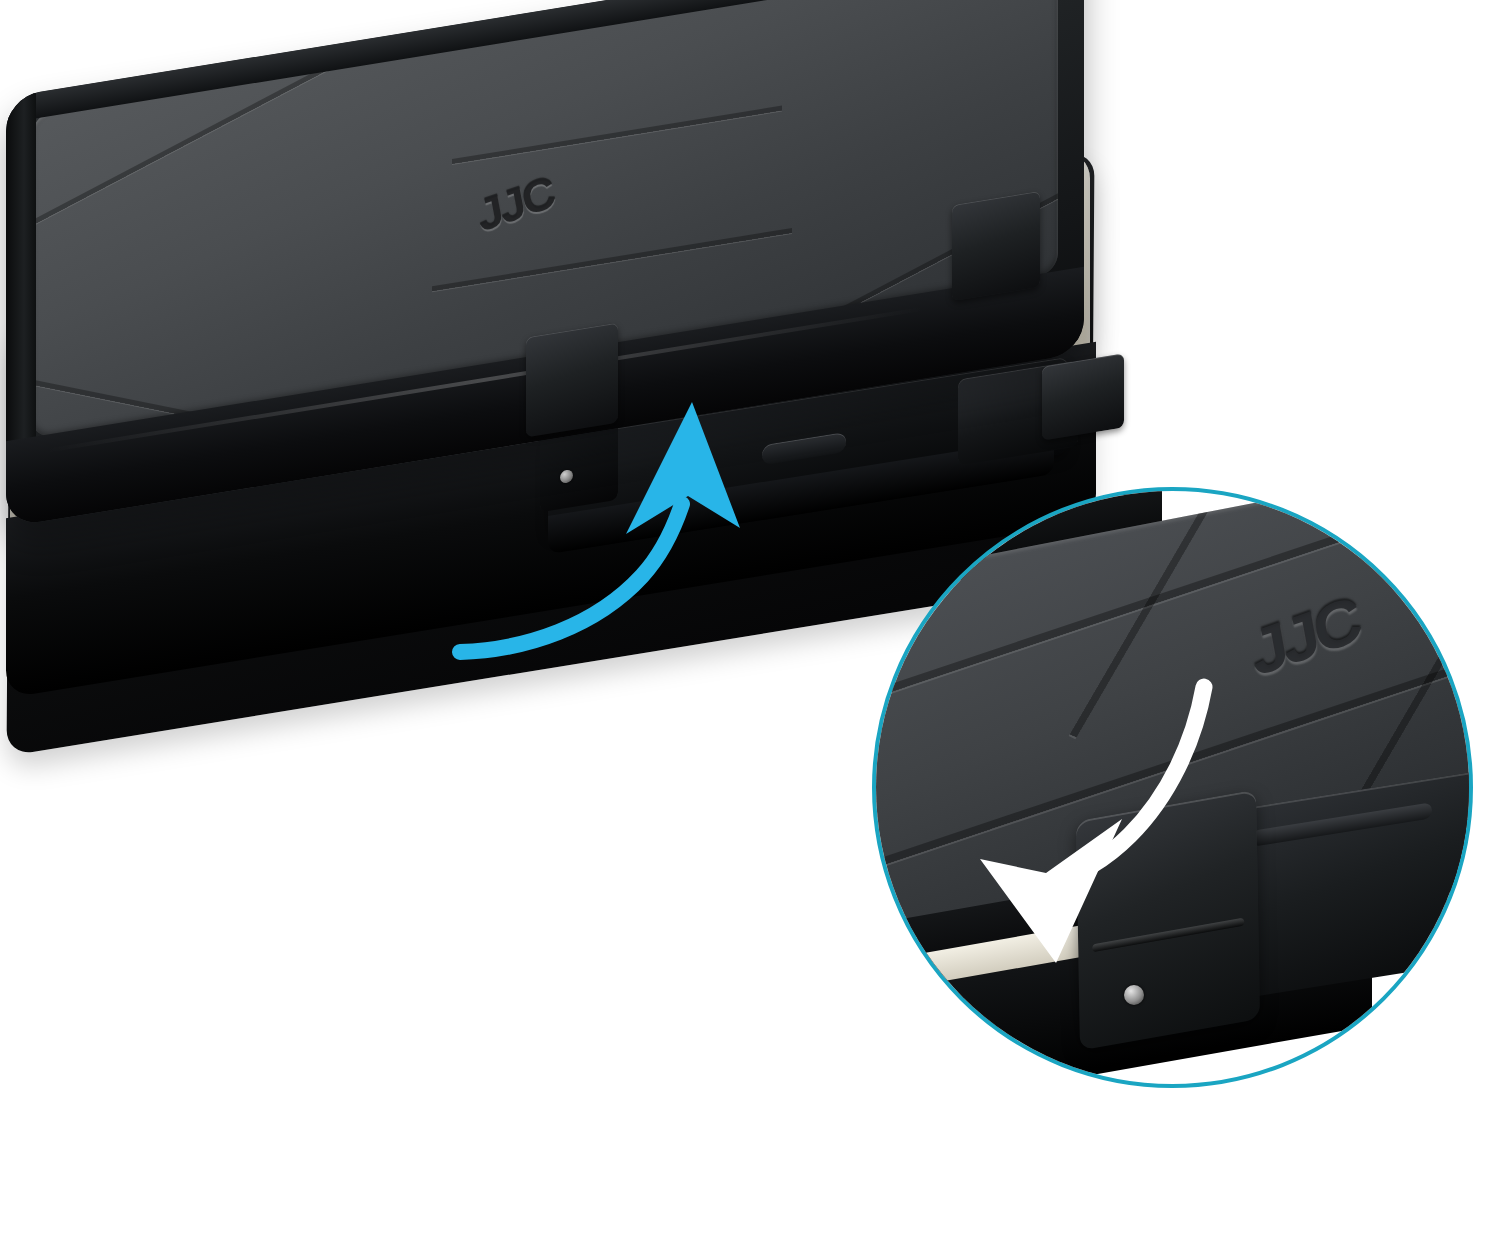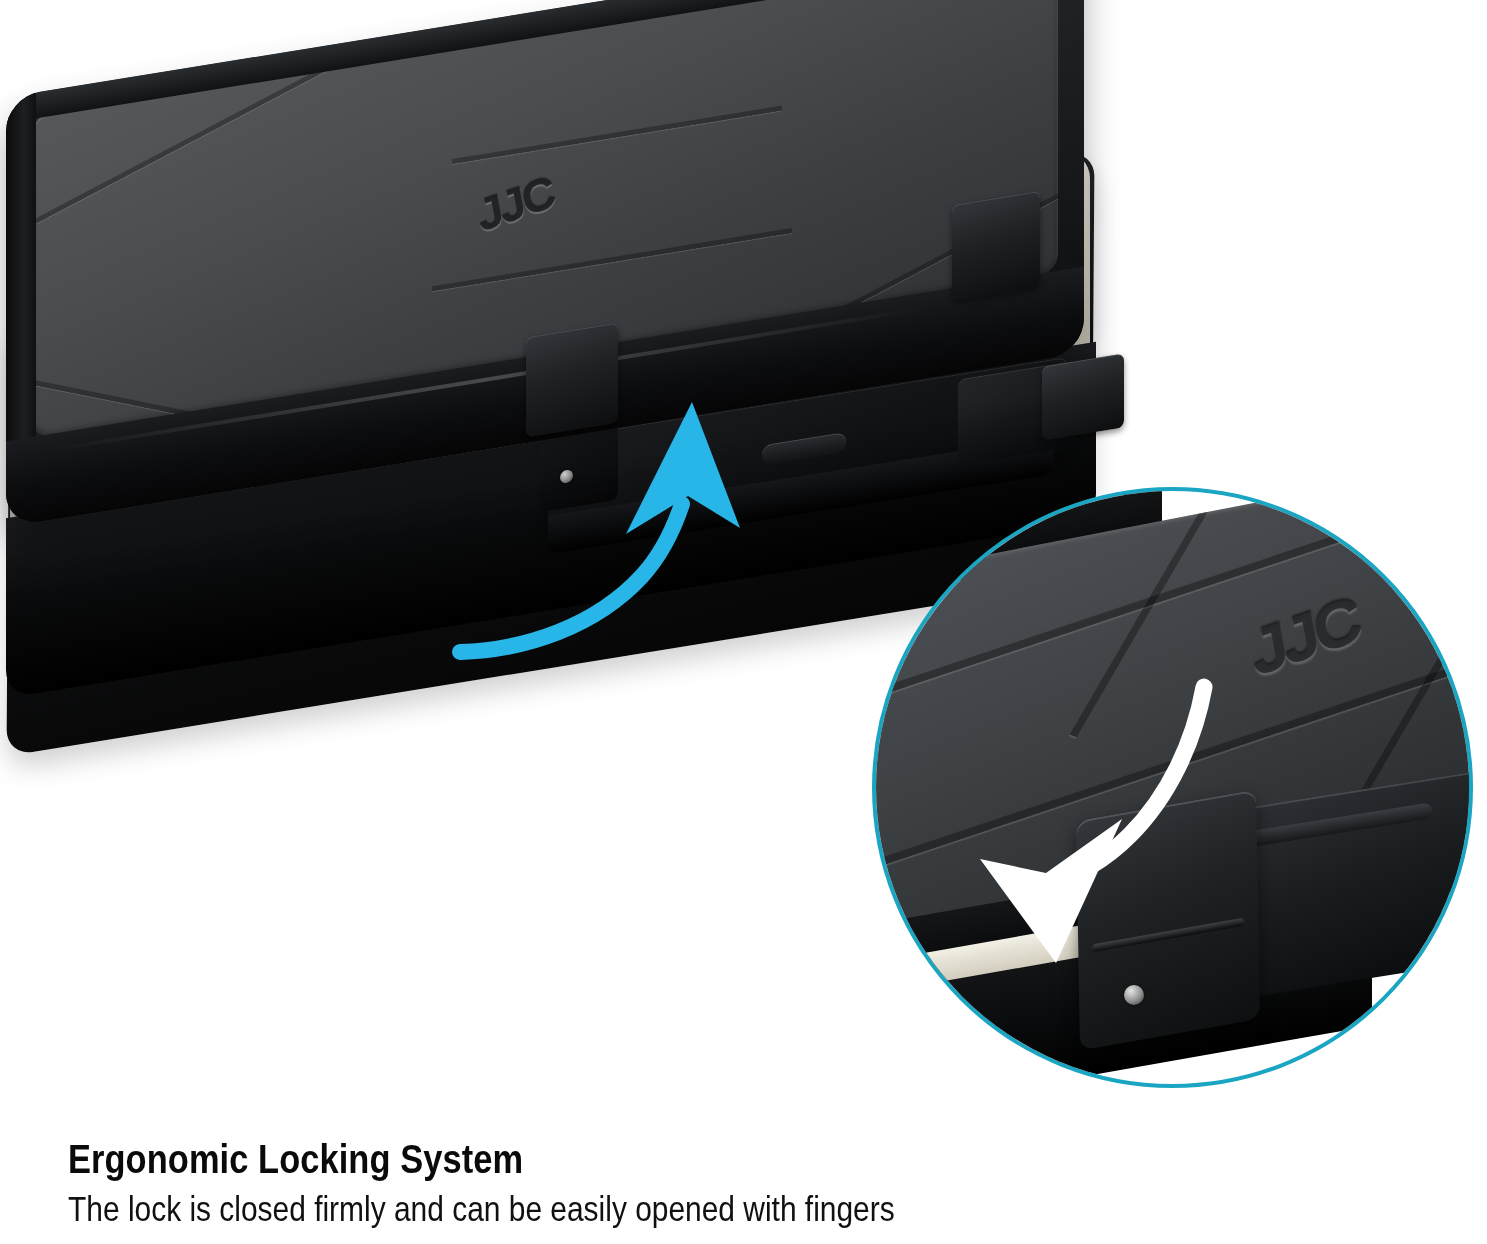--- a/index.html
+++ b/index.html
@@ -348,18 +348,14 @@
                    L 0 182
                    L 66 196
                    L 142 142
                    Z" fill="#ffffff"></path>
         </svg>
       </div>
 
     </div>
   </div>
 
-  <div class="caption">
-    <h1>Ergonomic Locking System</h1>
-    <p>The lock is closed firmly and can be easily opened with fingers</p>
-  </div>
 
 </div>
 
 </body></html>

